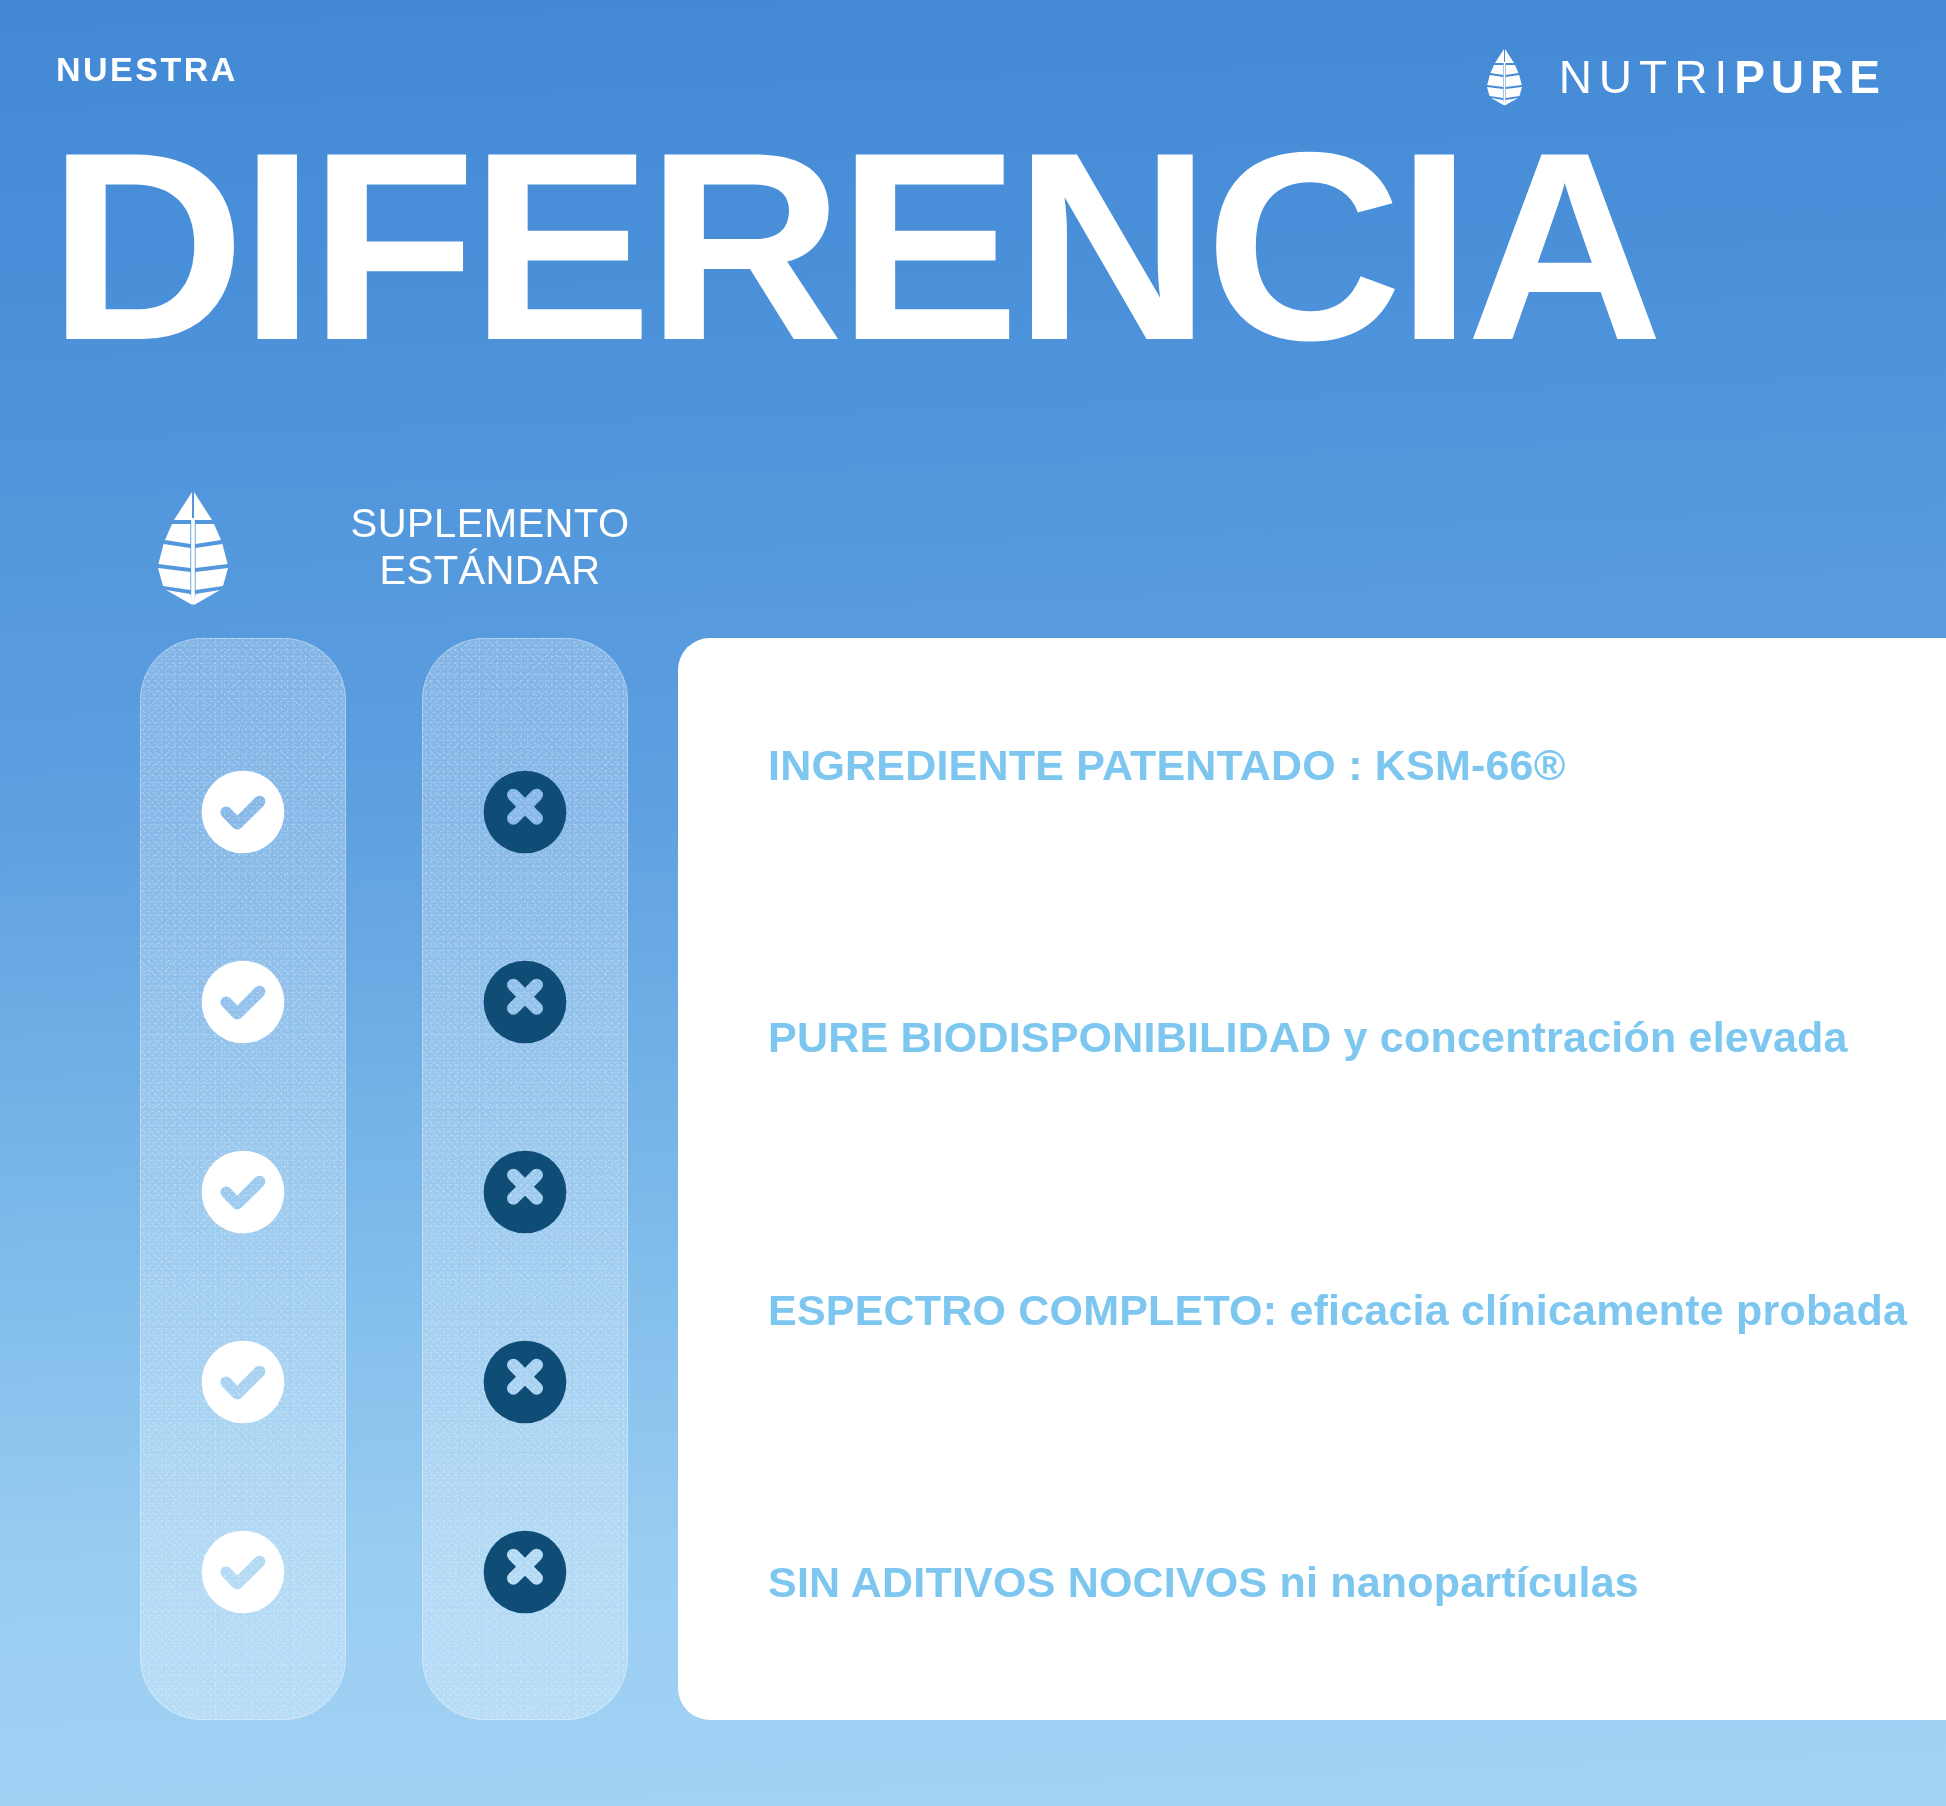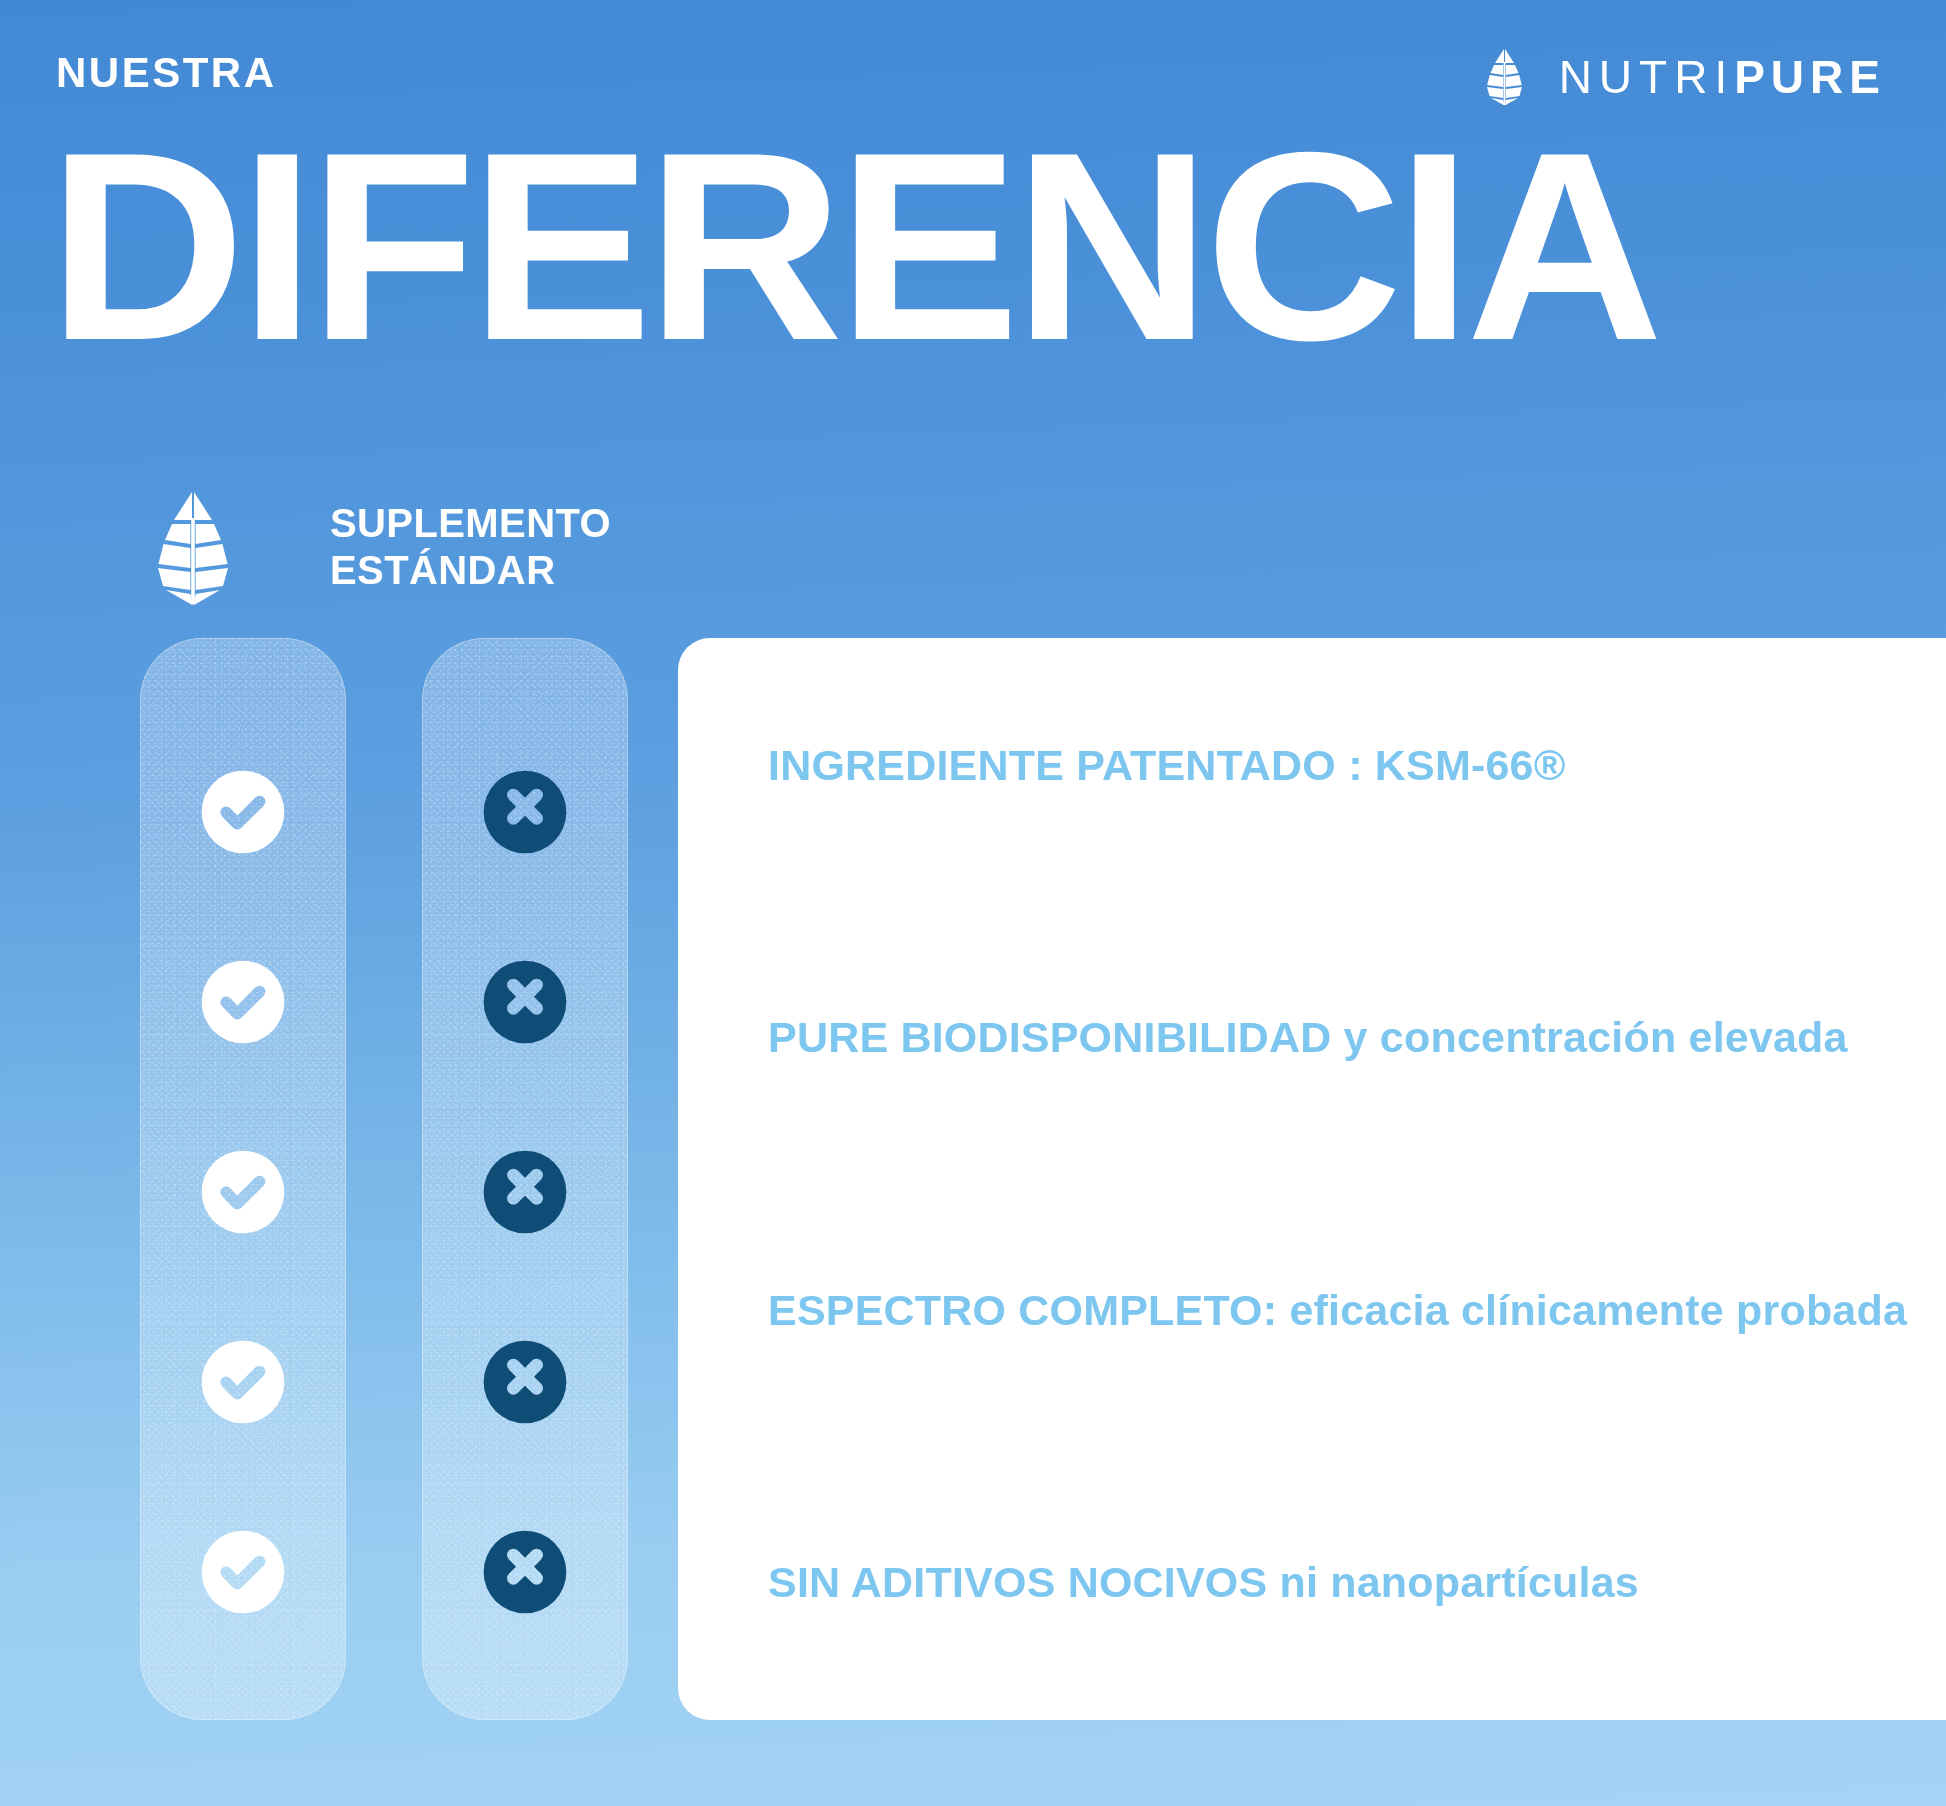--- a/index.html
+++ b/index.html
@@ -20,21 +20,21 @@
     height: 1806px;
     background: linear-gradient(178deg, #4288d4 0%, #4a90d9 16%, #5ea0e0 44%, #7dbaea 66%, #99cdf2 84%, #a3d3f5 100%);
     overflow: hidden;
   }
 
   
   .kicker {
     position: absolute;
     left: 56px;
     top: 52px;
-    font-size: 42px;
+    font-size: 34px;
     font-weight: 700;
     color: #ffffff;
     letter-spacing: 2.5px;
     line-height: 1;
   }
 
   .headline {
     position: absolute;
     left: 48px;
     top: 112px;
@@ -76,23 +76,23 @@
     width: 84px;
     height: 116px;
   }
   .col-head-leaf svg { width: 100%; height: 100%; display: block; }
 
   .col-head-label {
     position: absolute;
     left: 330px;
     top: 500px;
     width: 320px;
-    text-align: left;
+    text-align: center;
     font-size: 40px;
-    font-weight: 700;
+    font-weight: 400;
     color: #ffffff;
     line-height: 1.18;
     letter-spacing: 0.4px;
   }
 
   
   .col {
     position: absolute;
     top: 638px;
     width: 206px;

